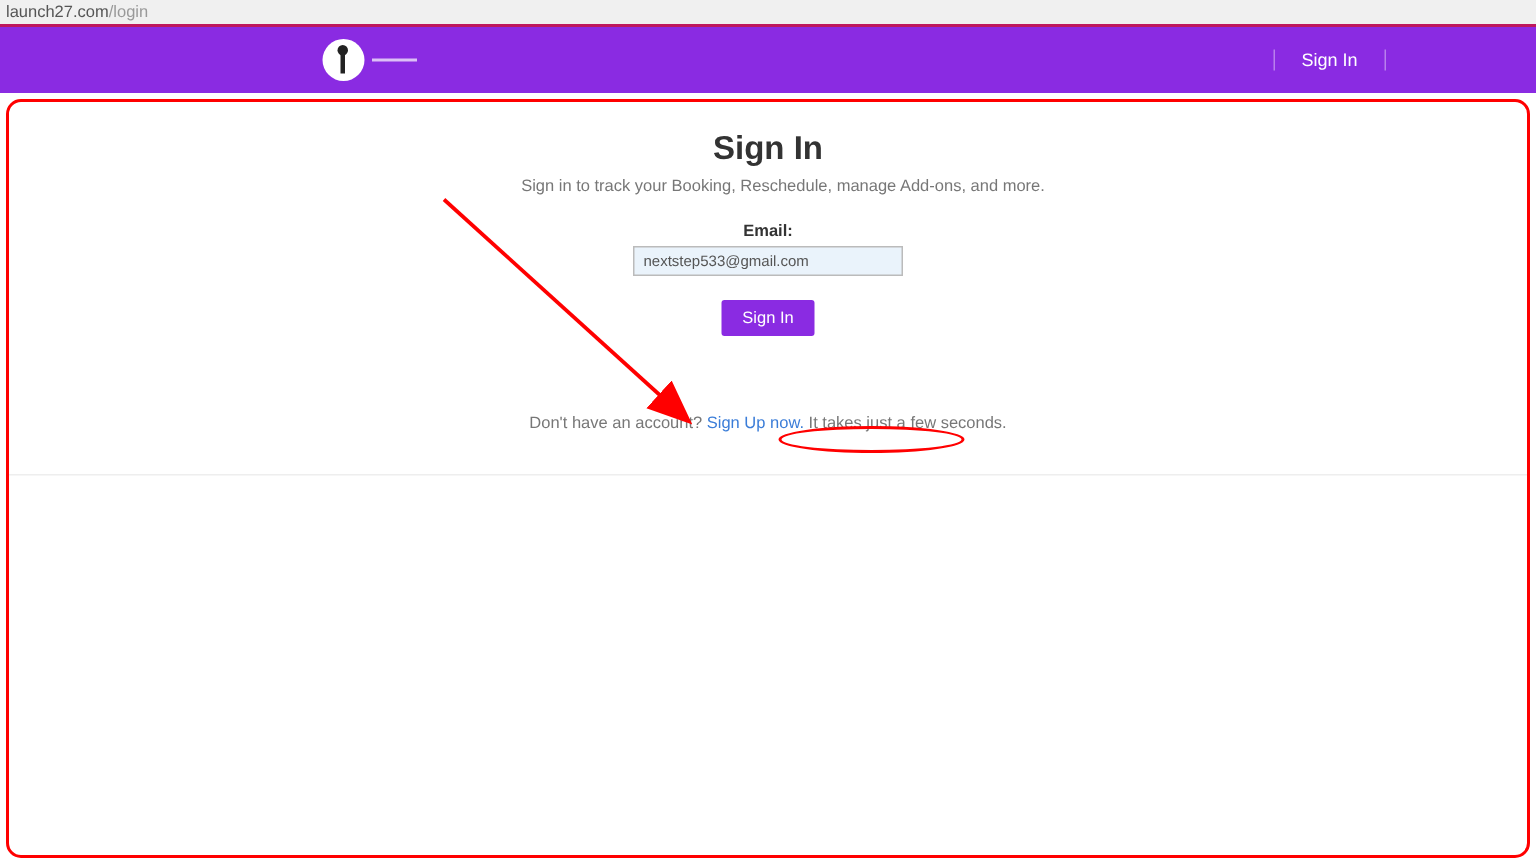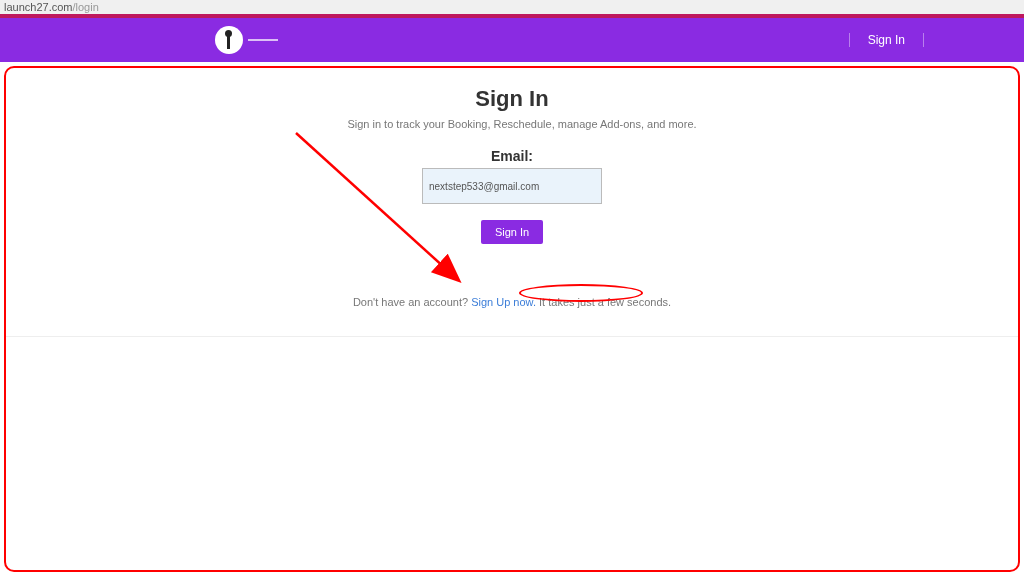--- a/index.html
+++ b/index.html
@@ -1,37 +1,37 @@
 <!DOCTYPE html>
 <html><head>
   <meta charset="utf-8">
   <style>
     * { margin: 0; padding: 0; box-sizing: border-box; }
     body { font-family: -apple-system, BlinkMacSystemFont, "Segoe UI", Helvetica, Arial, sans-serif; font-size: 13px; color: #333; background: #fff; }
-    .browser-bar { background: #f0f0f0; border-bottom: 4px solid #be185d; padding: 2px 4px; font-size: 11px; color: #555; height: 18px; display: flex; align-items: center; }
+    .browser-bar { background: #f0f0f0; border-bottom: 2px solid #be185d; padding: 2px 4px; font-size: 11px; color: #555; height: 18px; display: flex; align-items: center; }
     .browser-url { color: #555; }
     .browser-url .path { color: #999; }
     .top-nav { background: #8a2be2; background: #8e2de2; background: #8a2be2; height: 44px; display: flex; align-items: center; justify-content: space-between; padding: 0 0; }
     .top-nav { background: #8a2be2; }
     .nav-inner { display: flex; align-items: center; justify-content: space-between; width: 100%; }
     .logo-wrap { margin-left: 215px; display: flex; align-items: center; }
     .logo-circle { width: 28px; height: 28px; border-radius: 50%; background: #fff; display: inline-flex; align-items: center; justify-content: center; margin-right: 5px; }
     .logo-person { width: 10px; height: 20px; position: relative; }
     .logo-head { width: 7px; height: 7px; border-radius: 50%; background: #222; position: absolute; top: 0; left: 1px; }
     .logo-body { width: 3px; height: 13px; background: #222; position: absolute; top: 6px; left: 3px; }
     .logo-arrow { width: 35px; height: 6px; position: relative; display: inline-block; }
     .logo-line { position: absolute; top: 2px; left: 0; width: 30px; height: 2px; background: #fff; opacity: 0.7; }
     .nav-right { display: flex; align-items: center; height: 100%; margin-right: 100px; }
     .nav-signin { color: #fff; font-size: 12px; padding: 0 18px; border-left: 1px solid rgba(255,255,255,0.4); border-right: 1px solid rgba(255,255,255,0.4); height: 100%; display: flex; align-items: center; cursor: pointer; }
     .red-box { border: 2px solid #ff0000; border-radius: 10px; margin: 4px 4px 4px 4px; padding: 10px 0 0 0; min-height: 506px; position: relative; }
     .content { text-align: center; padding-top: 8px; }
     .title { font-size: 22px; font-weight: 600; color: #333; margin-bottom: 6px; }
     .subtitle { font-size: 11px; color: #777; margin-bottom: 18px; margin-left: 20px; }
-    .field-label { font-size: 14px; font-weight: 600; color: #333; margin-bottom: 4px; }
-    .input { width: 180px; height: 36px; border: 1px solid #bbb; background: #eaf3fb; font-size: 10px; padding: 2px 6px; color: #555; }
+    .field-label { font-size: 11px; font-weight: 600; color: #333; margin-bottom: 4px; }
+    .input { width: 180px; height: 20px; border: 1px solid #bbb; background: #eaf3fb; font-size: 10px; padding: 2px 6px; color: #555; }
     .field-block { margin-bottom: 14px; display: flex; flex-direction: column; align-items: center; }
     .signin-btn { background: #8a2be2; color: #fff; border: none; font-size: 11px; padding: 6px 14px; border-radius: 2px; cursor: pointer; margin-top: 2px; }
     .footer-text { font-size: 11px; color: #777; margin-top: 52px; }
     .footer-text .link { color: #3b7dd8; cursor: pointer; }
     .forgot-line { margin-top: 4px; font-size: 11px; }
     .forgot-link { color: #3b7dd8; cursor: pointer; }
     .red-circle { position: absolute; border: 2px solid #ff0000; border-radius: 50%; }
     .arrow-svg { position: absolute; pointer-events: none; }
     .hr-line { border: none; border-top: 1px solid #eee; margin-top: 28px; width: 100%; }
     .top-nav { background: #8a2be2; }

